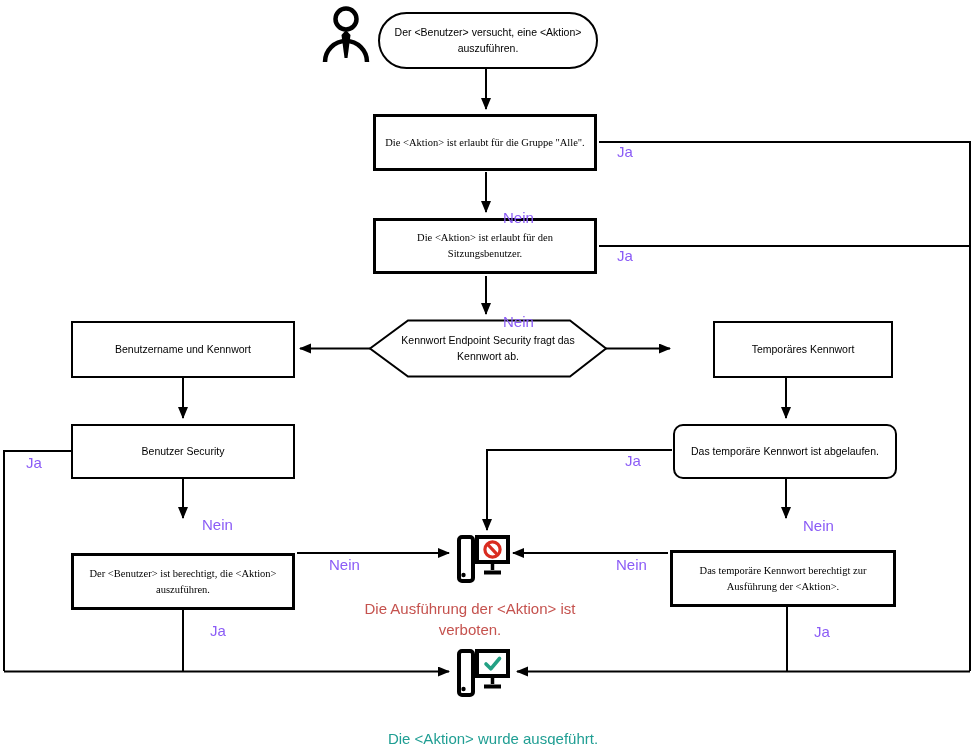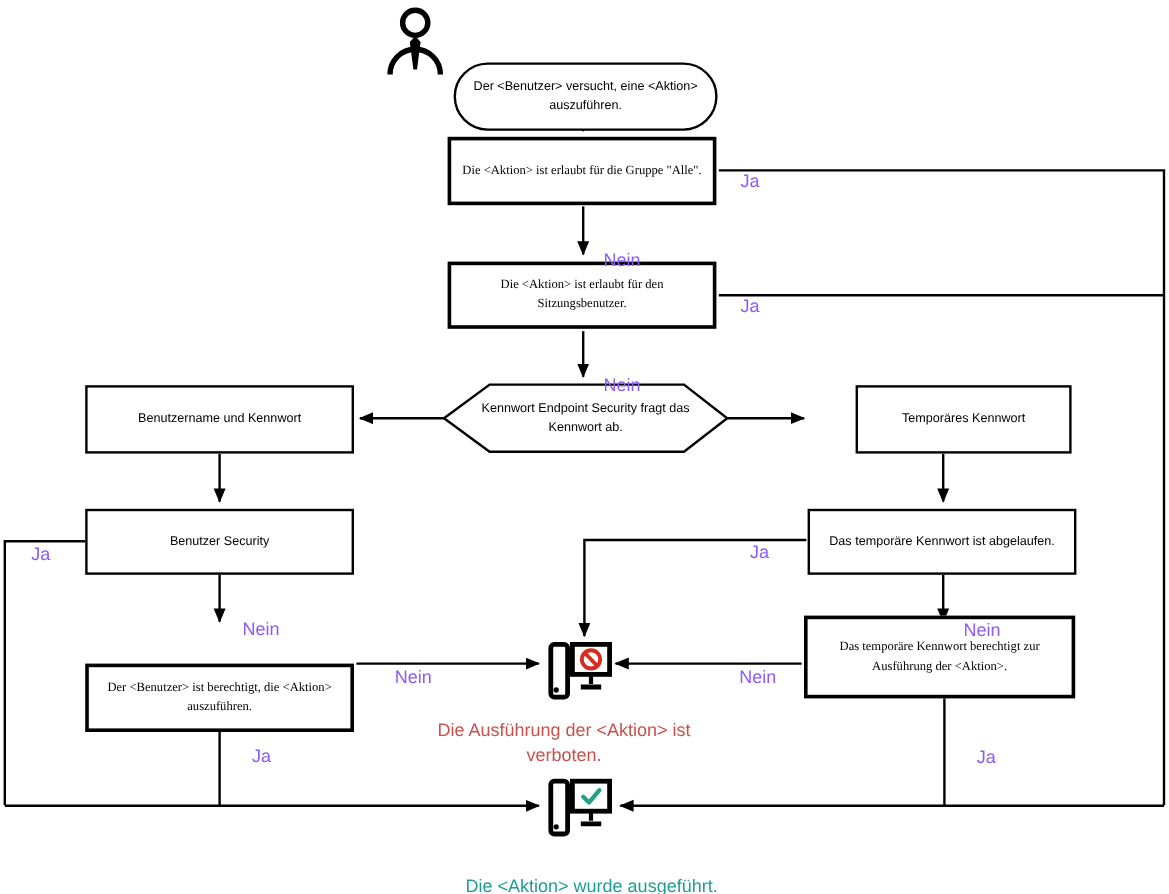--- a/index.html
+++ b/index.html
@@ -12,21 +12,21 @@
   .hex  { fill:#fff; stroke:var(--line,#000); stroke-width:2; }
   .arrowhead { fill:var(--line,#000); }
 
   .node {
     position:absolute; box-sizing:border-box; background:#fff;
     border:2px solid var(--line,#000);
     display:flex; align-items:center; justify-content:center;
     text-align:center; font-size:10.5px; line-height:1.5; padding:2px 6px;
   }
   .node.decision { border-width:3px;font-family:Liberation Serif, serif; }
-  .node.stadium  { border-radius:29px; padding:2px 12px;margin-top:40px; }
+  .node.stadium  { border-radius:29px; padding:2px 12px; }
   .hex-label {
     position:absolute; display:flex; align-items:center; justify-content:center;
     text-align:center; font-size:10.5px; line-height:1.5; background:transparent;
   }
   .elabel { position:absolute; font-size:15px; color:#8b5cf6; white-space:nowrap;margin-top:28px; }
   .result { position:absolute; text-align:center; font-size:15px; line-height:1.4;margin-top:11px; }
   .result.forbidden { color:var(--forbidden-text,#C5524E); }
   .result.executed  { color:var(--done-text,#1F9E93); }
   .icon-abs { position:absolute; }
 
@@ -108,25 +108,25 @@
   </div>
 
   <div class="node decision" style="left:71px; top:524px; width:224px; height:57px;margin-top:29px;">
     <span>Der &lt;Benutzer&gt; ist berechtigt, die &lt;Aktion&gt; auszuführen.</span>
   </div>
 
   <div class="node" style="left:713px; top:321px; width:180px; height:57px;">
     <span>Temporäres Kennwort</span>
   </div>
 
-  <div class="node" style="left:673px; top:424px; width:224px; height:55px;">
+  <div class="node" style="left:673px; top:424px; width:224px; height:55px;border-radius:10px;">
     <span>Das temporäre Kennwort ist abgelaufen.</span>
   </div>
 
-  <div class="node decision" style="left:670px; top:513px; width:226px; height:69px;align-items:center;">
+  <div class="node decision" style="left:670px; top:550px; width:226px; height:57px;align-items:center;">
     <span>Das temporäre Kennwort berechtigt zur Ausführung der &lt;Aktion&gt;.</span>
   </div>
 
   <svg class="icon-abs" style="left:454px; top:533px;" width="56" height="52" viewBox="0 0 56 52">
     <rect class="pc-outline" x="5" y="4" width="14" height="44" rx="3"></rect>
     <circle class="pc-dot" cx="9.5" cy="42" r="2.2"></circle>
     <rect class="pc-outline" x="23" y="4" width="31" height="25" stroke-width="4.5"></rect>
     <path class="pc-line" d="M38.5 29 V37" stroke-width="3.5"></path>
     <path class="pc-line" d="M30 39.5 H47" stroke-width="4"></path>
     <circle class="deny-mark" cx="38.5" cy="16.5" r="7.6"></circle>

